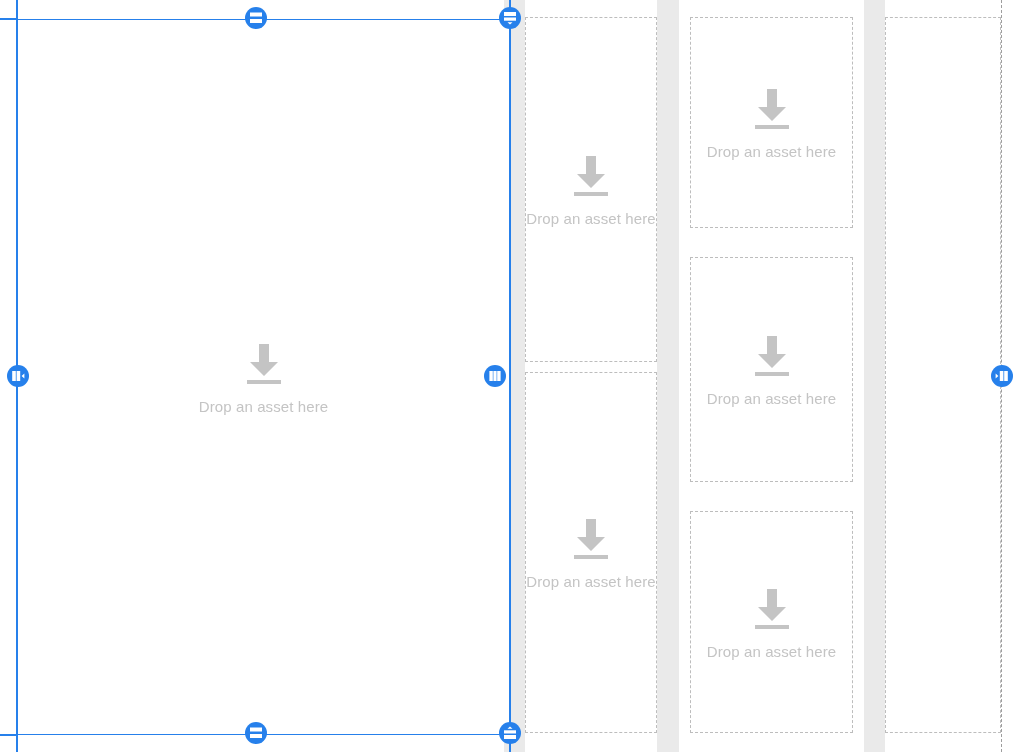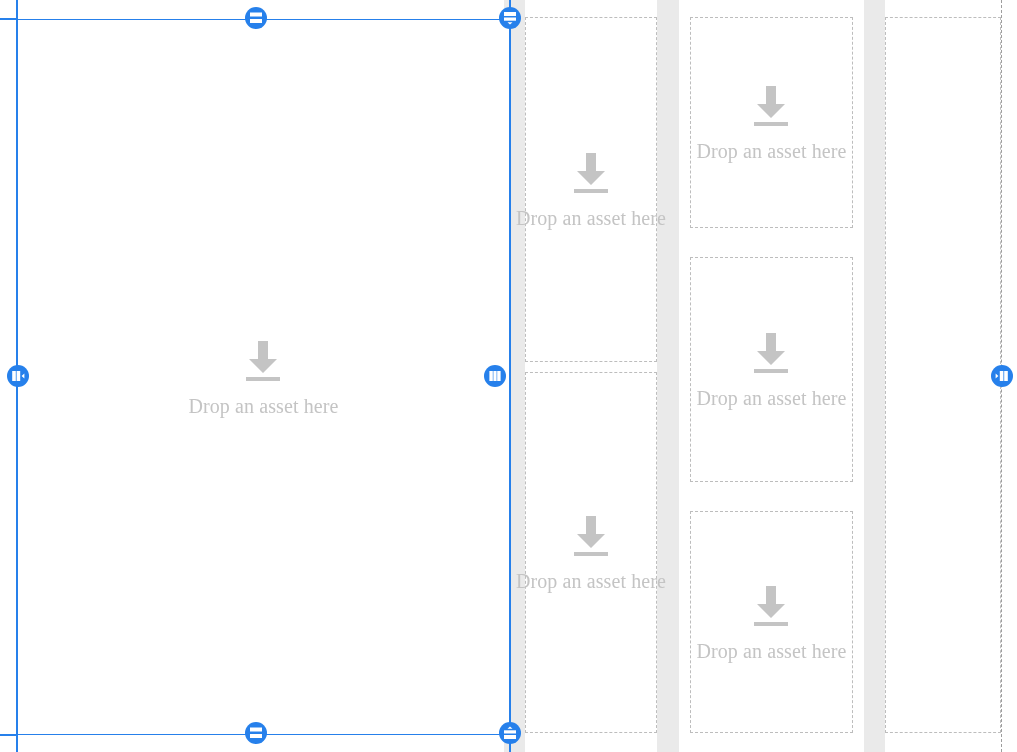--- a/index.html
+++ b/index.html
@@ -67,22 +67,22 @@
     align-items: center;
     justify-content: center;
     pointer-events: none;
   }
   .dz-icon {
     display: block;
     line-height: 0;
   }
   .dz-label {
     margin-top: 12px;
-    font-family: Liberation Serif, serif;
-    font-size: 20px;
+    font-family: Liberation Sans, sans-serif;
+    font-size: 15px;
     color: #c4c4c4;
     white-space: nowrap;
     letter-spacing: 0.1px;
   }
 
   
   #selection-frame {
     position: absolute;
     box-sizing: border-box;
     border: 1.5px solid #2680eb;

